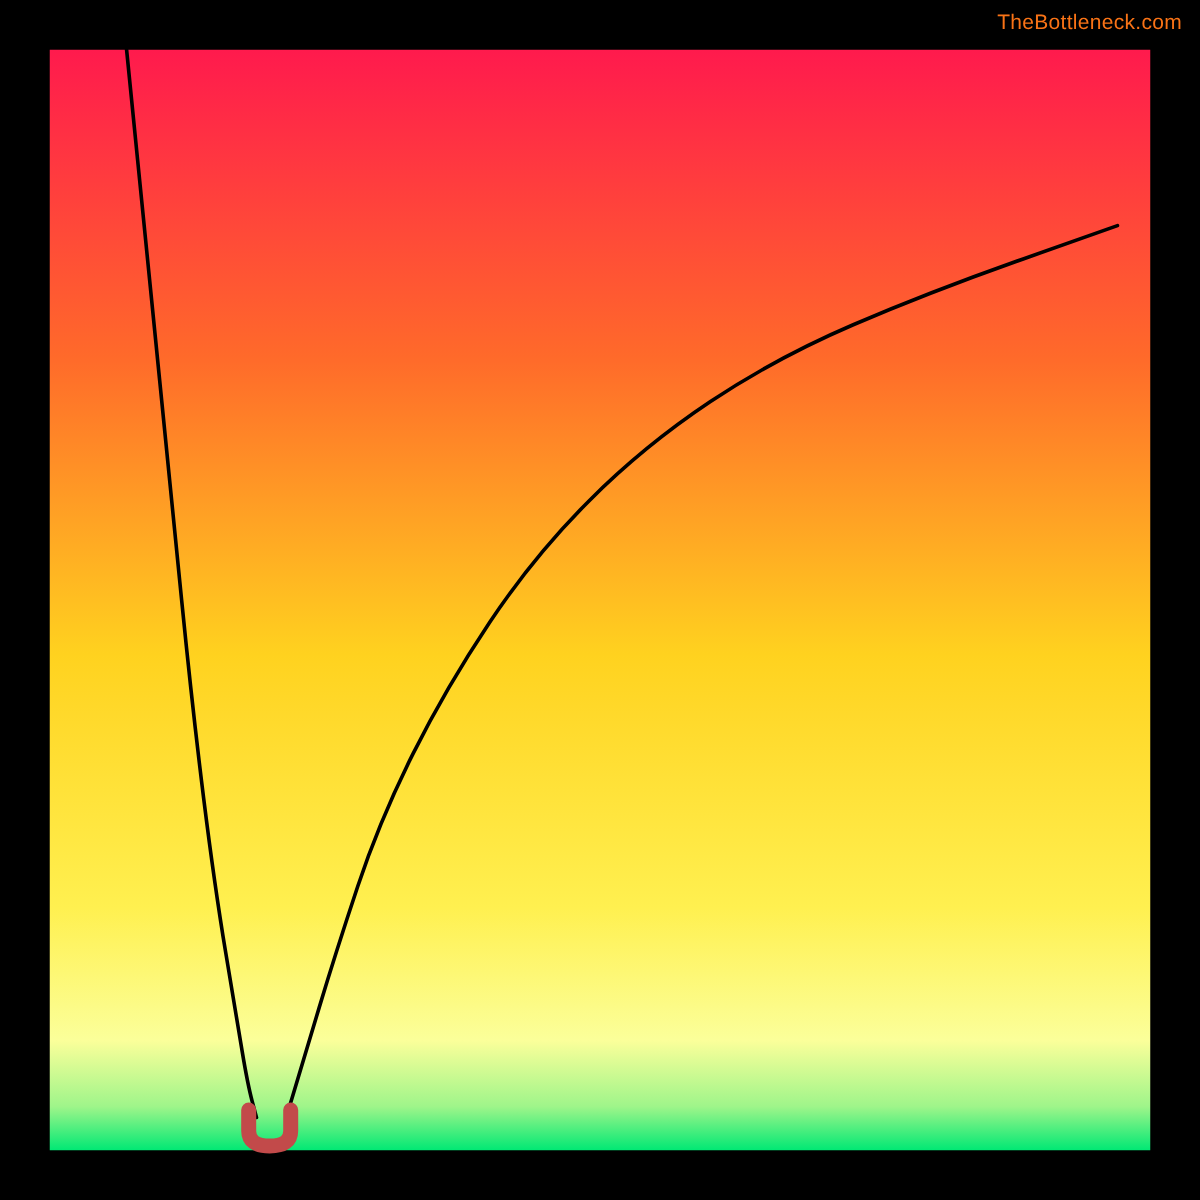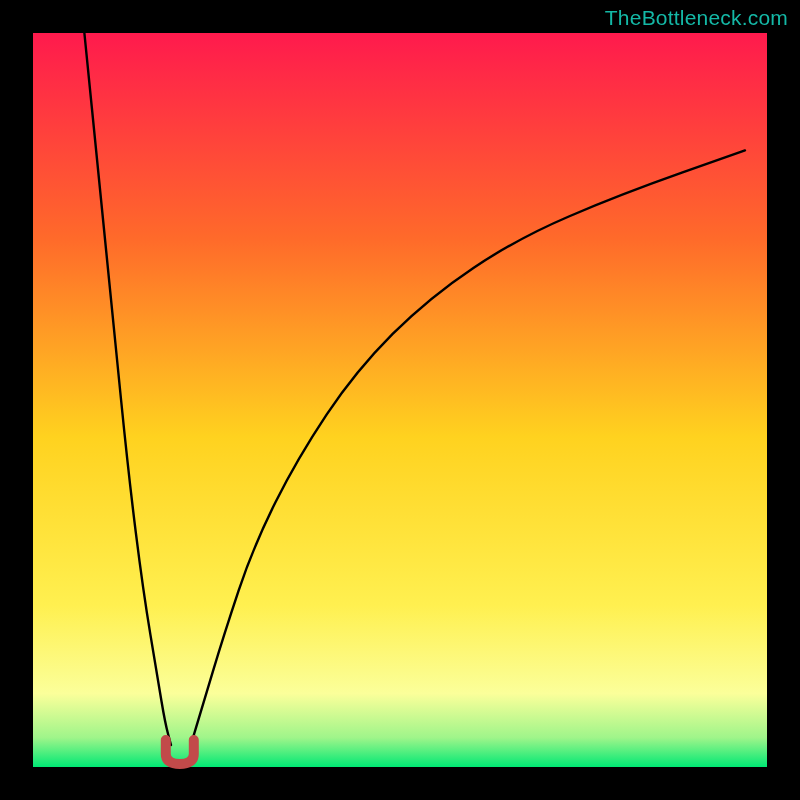--- a/index.html
+++ b/index.html
@@ -13,22 +13,22 @@
   }
   .stage {
     position: relative;
     width: 800px;
     height: 800px;
   }
   .watermark {
     position: absolute;
     top: 6px;
     right: 12px;
-    color: #14b8a6;
-    font-size: 21px;
+    color: #f97316;
+    font-size: 14px;
     font-weight: 400;
     letter-spacing: 0.2px;
     z-index: 5;
   }
   svg {
     position: absolute;
     left: 0;
     top: 0;
   }
 </style>

